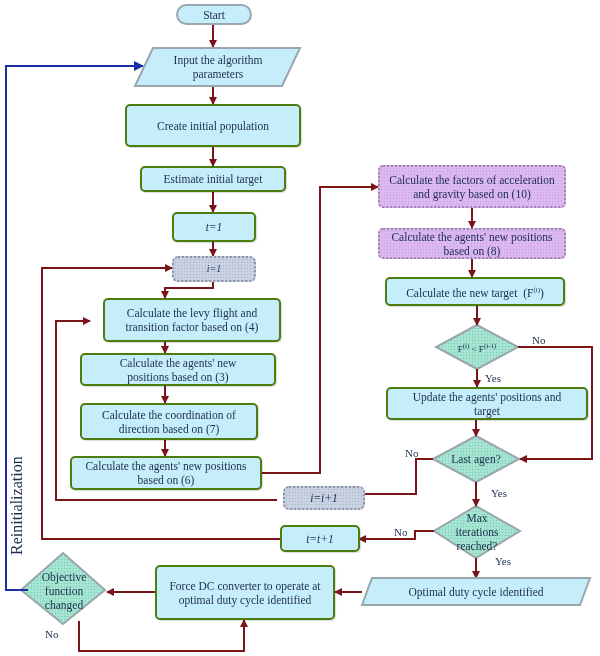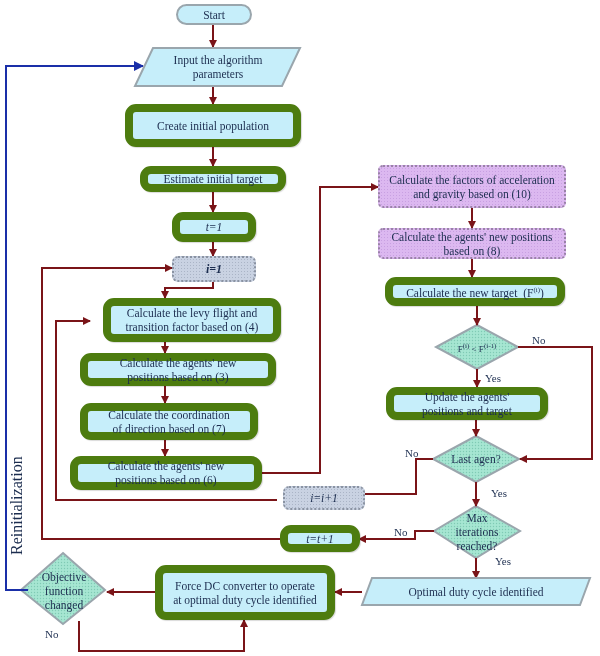--- a/index.html
+++ b/index.html
@@ -1,19 +1,19 @@
 <!DOCTYPE html>
 <html><head>
   <meta charset="utf-8">
   <style>
     html, body { margin: 0; padding: 0; background: #ffffff; }
     body { width: 600px; height: 656px; position: relative; overflow: hidden; font-family: "Liberation Serif", serif; color: #1a2b4a; }
     #canvas { position: absolute; left: 0; top: 0; width: 600px; height: 656px; }
     .node { position: absolute; display: flex; align-items: center; justify-content: center; text-align: center; font-size: 11.5px; line-height: 14px; box-sizing: border-box; color: #1c2d4f; }
-    .box { background: #c6eefa; border: 8px solid #4d7c0f; border-radius: 11px; box-shadow: 1px 1px 1px rgba(0,0,0,0.15); }
+    .box { background: #c6eefa; border: 2px solid #4d7c0f; border-radius: 5px; box-shadow: 1px 1px 1px rgba(0,0,0,0.15); }
     .box-purple { background-color: #dcb8f0; border: 2px dotted #9a82a8; border-radius: 5px;
       background-image: radial-gradient(#c8a0e2 0.8px, transparent 0.9px); background-size: 3px 3px; }
     .box-gray { background-color: #c9d2e2; border: 2px dotted #8a93a2; border-radius: 6px;
       background-image: radial-gradient(#aab4c6 0.8px, transparent 0.9px); background-size: 3px 3px; }
     .label { position: absolute; font-size: 11px; color: #1c2d4f; }
     .vlabel { position: absolute; font-size: 16px; color: #1c2d4f; transform: rotate(-90deg); transform-origin: left top; white-space: nowrap; }
     .dtext { position: absolute; display: flex; align-items: center; justify-content: center; text-align: center; font-size: 11.5px; line-height: 14px; color: #1c2d4f; }
     sup { font-size: 7px; }
   </style>
 </head>
@@ -74,39 +74,39 @@
 
   <rect x="177" y="5" width="74" height="19" rx="9.5" ry="9.5" fill="#c6eefa" stroke="#9aa6ad" stroke-width="2"></rect>
 </svg>
 
 <div class="dtext" style="left:177px;top:5px;width:74px;height:19px;">Start</div>
 <div class="dtext" style="left:160px;top:48px;width:116px;height:38px;">Input the algorithm parameters</div>
 
 <div class="node box" style="left:125px;top:104px;width:176px;height:43px;">Create initial population</div>
 <div class="node box" style="left:140px;top:166px;width:146px;height:26px;">Estimate initial target</div>
 <div class="node box" style="left:172px;top:212px;width:84px;height:30px;font-style:italic;text-align:center;">t=1</div>
-<div class="node box-gray" style="left:172px;top:256px;width:84px;height:26px;font-style:italic;font-size:12px;font-weight:bold;">i=1</div>
+<div class="node box-gray" style="left:172px;top:256px;width:84px;height:26px;font-style:italic;font-size:10px;">i=1</div>
 
 <div class="node box" style="left:80px;top:298px;width:178px;height:44px;padding:0 14px;margin-left:23px;">Calculate the levy flight and transition factor based on (4)</div>
 <div class="node box" style="left:80px;top:353px;width:196px;height:33px;padding:0 17px;">Calculate the agents' new positions based on (3)</div>
 <div class="node box" style="left:80px;top:403px;width:178px;height:37px;padding:0 16px;">Calculate the coordination of direction based on (7)</div>
 <div class="node box" style="left:70px;top:456px;width:192px;height:34px;padding:0 10px;">Calculate the agents' new positions based on (6)</div>
 
 <div class="node box-gray" style="left:283px;top:486px;width:82px;height:24px;font-style:italic;">i=i+1</div>
 <div class="node box" style="left:280px;top:525px;width:80px;height:27px;font-style:italic;">t=t+1</div>
 
 <div class="node box-purple" style="left:378px;top:165px;width:188px;height:43px;padding:0 8px;">Calculate the factors of acceleration and gravity based on (10)</div>
 <div class="node box-purple" style="left:378px;top:228px;width:188px;height:31px;padding:0 8px;">Calculate the agents' new positions based on (8)</div>
 <div class="node box" style="left:385px;top:277px;width:180px;height:29px;">
   <span>Calculate the new target&nbsp; (F<sup>(i)</sup>)</span>
 </div>
 <div class="dtext" style="left:436px;top:325px;width:82px;height:44px;font-size:9px;">
   <span>F<sup>(i)</sup> &lt; F<sup>(i-1)</sup></span>
 </div>
-<div class="node box" style="left:386px;top:387px;width:162px;height:33px;padding:0 24px;">Update the agents' positions and target</div>
+<div class="node box" style="left:386px;top:387px;width:202px;height:33px;padding:0 24px;">Update the agents' positions and target</div>
 <div class="dtext" style="left:433px;top:436px;width:86px;height:46px;">Last agen?</div>
 <div class="dtext" style="left:444px;top:506px;width:66px;height:52px;">Max iterations reached?</div>
 <div class="dtext" style="left:372px;top:578px;width:208px;height:27px;">Optimal duty cycle identified</div>
 <div class="node box" style="left:155px;top:565px;width:180px;height:55px;padding:0 8px;">Force DC converter to operate at optimal duty cycle identified</div>
 <div class="dtext" style="left:28px;top:572px;width:72px;height:38px;">Objective function changed</div>
 
 <div class="label" style="left:532px;top:334px;">No</div>
 <div class="label" style="left:485px;top:372px;">Yes</div>
 <div class="label" style="left:405px;top:447px;">No</div>
 <div class="label" style="left:491px;top:487px;">Yes</div>

